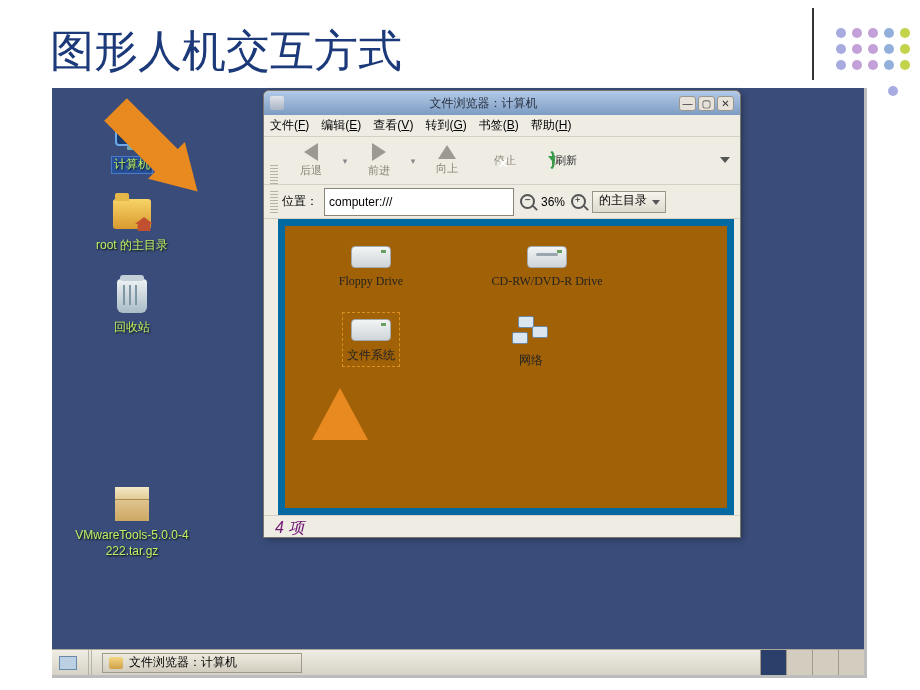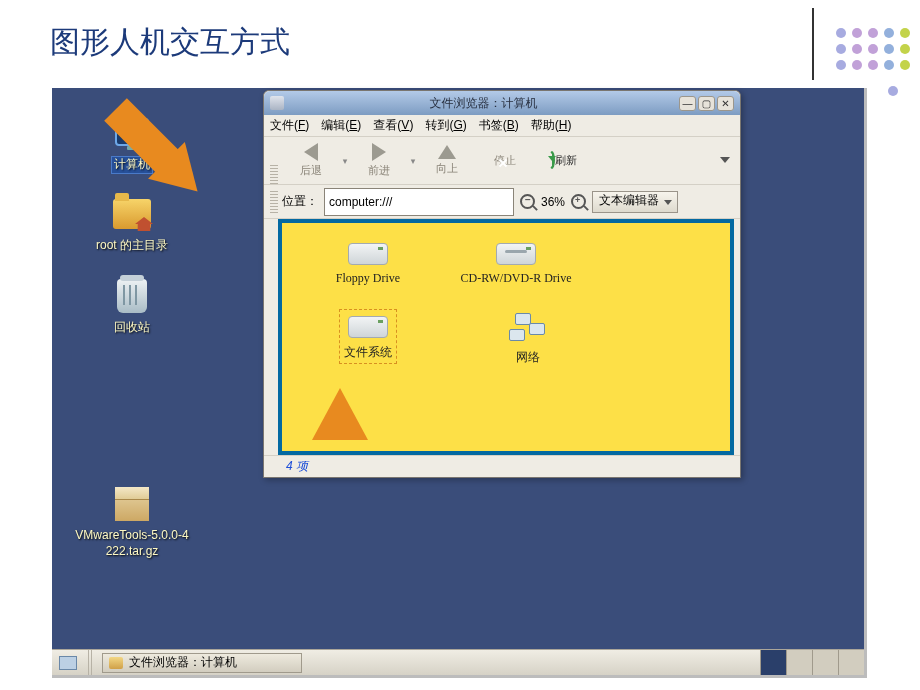--- a/index.html
+++ b/index.html
@@ -1,34 +1,34 @@
 <!DOCTYPE html>
 <html><head>
 <meta charset="utf-8">
 <style>
   * { box-sizing: border-box; margin: 0; padding: 0; }
   html, body { width: 920px; height: 690px; overflow: hidden; font-family: "Microsoft YaHei", "SimSun", sans-serif; }
   body { background: #ffffff; }
 
   
-  .slide-title { position: absolute; left: 50px; top: 22px; font-size: 30px; color: #1c3a7a; font-family: "SimSun", serif; }
+  .slide-title { position: absolute; left: 50px; top: 22px; font-size: 44px; color: #1c3a7a; font-family: "SimSun", serif; }
 
   
   .dots { position: absolute; right: 8px; top: 28px; display: grid; grid-template-columns: repeat(5, 12px); grid-auto-rows: 12px; gap: 4px; }
   .dots span { width: 10px; height: 10px; border-radius: 50%; }
   .extra-dot { position: absolute; right: 22px; top: 86px; width: 10px; height: 10px; border-radius: 50%; background:#a7abe0; }
 
   
   .vline { position: absolute; right: 106px; top: 8px; width: 2px; height: 72px; background: #333; }
 
   
   .desktop { position: absolute; left: 52px; top: 88px; width: 815px; height: 590px; background: #3a4d7a; border-right: 3px solid #bcbcbc; border-bottom: 3px solid #bcbcbc; }
 
   
-  .dicon { position: absolute; width: 140px; text-align: center; color: #fef9c3; font-size: 12px; text-shadow: 1px 1px 2px #000; }
+  .dicon { position: absolute; width: 140px; text-align: center; color: #bef264; font-size: 12px; text-shadow: 1px 1px 2px #000; }
   .dicon .iconbox { width: 40px; height: 40px; margin: 0 auto 4px; display:flex; align-items:center; justify-content:center; }
   .dicon-label { display:block; line-height:1.3; }
 
   
   .mon { width:34px; height:28px; background:#1a3a6a; border:2px solid #6da8e8; border-radius:4px; position:relative;}
   .mon:after{content:"";position:absolute;bottom:-6px;left:10px;width:10px;height:4px;background:#7aa;border-radius:1px;}
   .selbox { background:#275099; border:1px solid #4a7ac8; padding:0 2px; display:inline-block;}
 
   
   .folder { width: 38px; height: 30px; background: linear-gradient(#f7d469,#d99a2f); border-radius: 3px; position: relative; }
@@ -77,31 +77,31 @@
   .locbar { position:relative; height:34px; background:#efece4; display:flex; align-items:center; padding:0 8px 0 18px; gap:6px; font-size:12px; border-bottom:1px solid #d4d0c6;}
   .loc-handle{position:absolute;left:6px;top:6px;width:8px;height:22px;background:repeating-linear-gradient(#b7b2a6 0 1px,transparent 1px 3px);}
   .locinput { flex:0 0 190px; height:28px; border:1px solid #8a8478; background:#fff; padding:0 4px; font-size:12px;}
   .mag { width:15px;height:15px;border:2px solid #555;border-radius:50%;position:relative;display:inline-block;}
   .mag:after{content:"";position:absolute;width:6px;height:2px;background:#555;right:-5px;bottom:-2px;transform:rotate(45deg);}
   .mag.plus:before{content:"+";font-size:9px;font-weight:bold;position:absolute;left:2px;top:-1px;color:#555;}
   .mag.minus:before{content:"−";font-size:10px;font-weight:bold;position:absolute;left:3px;top:-2px;color:#555;}
   .viewsel{ height:22px; border:1px solid #9a948a; background:linear-gradient(#f7f4ec,#dedace); padding:0 18px 0 6px; font-size:12px; position:relative;}
   .viewsel:after{content:"";position:absolute;right:5px;top:8px;border-left:4px solid transparent;border-right:4px solid transparent;border-top:5px solid #555;}
 
-  .content { height: 236px; background:#fde047; border:4px solid #0369a1; margin:0 6px 0 14px; position:relative; overflow:hidden;}
+  .content { height: 296px; background:#a16207; border:7px solid #0369a1; margin:0 6px 0 14px; position:relative; overflow:hidden;}
   .citem { position:absolute; width:140px; text-align:center; font-size:12px; font-family:"SimSun",serif; color:#222;}
   .drive { width:40px;height:22px;margin:2px auto 6px;background:linear-gradient(#f2f4f5,#cfd5d8);border:1px solid #a3aab0;border-radius:4px;position:relative;}
   .drive:after{content:"";position:absolute;right:4px;top:3px;width:5px;height:3px;background:#6aa060;}
   .cd-drive:before{content:"";position:absolute;left:8px;top:6px;width:22px;height:3px;background:#9aa6ad;border-radius:2px;}
   .net{width:38px;height:30px;margin:0 auto 6px;position:relative;}
   .net .m{position:absolute;width:16px;height:12px;background:#dbe6ee;border:1px solid #6a8aa8;border-radius:2px;}
   .net .m1{left:6px;top:0;} .net .m2{left:20px;top:10px;} .net .m3{left:0;top:16px;}
   .sel-outline{ border:1px dashed #d89020; padding:4px 4px 2px; }
 
-  .status { height:22px; background:#efece4; padding:2px 22px; font-size:12px; color:#1d4ed8; font-style:italic; border-top:1px solid #d4d0c6;}
+  .status { height:22px; background:#efece4; padding:2px 11px; font-size:16px; color:#701a75; font-style:italic; border-top:1px solid #d4d0c6;}
 
   
   .anno-arrow1{position:absolute; left:108px; top:62px; width:0;height:0; transform: rotate(45deg);
     border-left:44px solid #e88a1f; border-top:26px solid transparent; border-bottom:26px solid transparent;}
   .anno-arrow1:before{content:"";position:absolute;left:-116px;top:-16px;width:74px;height:32px;background:#e88a1f;}
   .anno-tri{position:absolute;left:260px;top:300px;width:0;height:0;border-left:28px solid transparent;border-right:28px solid transparent;border-bottom:52px solid #e88a1f;}
 
   
   .taskbar{position:absolute;left:0;right:0;bottom:0;height:26px;background:linear-gradient(#f0ede4,#d6d2c6);display:flex;align-items:center;border-top:1px solid #aba69a;}
   .tb-handle{width:6px;height:100%;background:repeating-linear-gradient(90deg,#b7b2a6 0 1px,transparent 1px 3px);margin:0 4px;}
@@ -217,29 +217,29 @@
       <div class="tb-chevron"></div>
     </div>
 
     <div class="locbar">
       <div class="loc-handle"></div>
       <span>位置：</span>
       <input class="locinput" value="computer:///" style="">
       <span class="mag minus"></span>
       <span>36%</span>
       <span class="mag plus"></span>
-      <div class="viewsel"><span>文本编辑器</span></div>
+      <div class="viewsel"><span>的主目录</span></div>
     </div>
 
     <div class="content">
       <div class="citem" style="left:16px;top:18px;">
         <div class="drive"></div>
         <span>Floppy Drive</span>
       </div>
-      <div class="citem" style="left:164px;top:18px;">
+      <div class="citem" style="left:192px;top:18px;">
         <div class="drive cd-drive"></div>
         <span>CD-RW/DVD-R Drive</span>
       </div>
       <div class="citem" style="left:176px;top:90px;">
         <div class="net">
             <div class="m m1"></div>
             <div class="m m2"></div>
             <div class="m m3"></div>
           </div>
         <span>网络</span>

